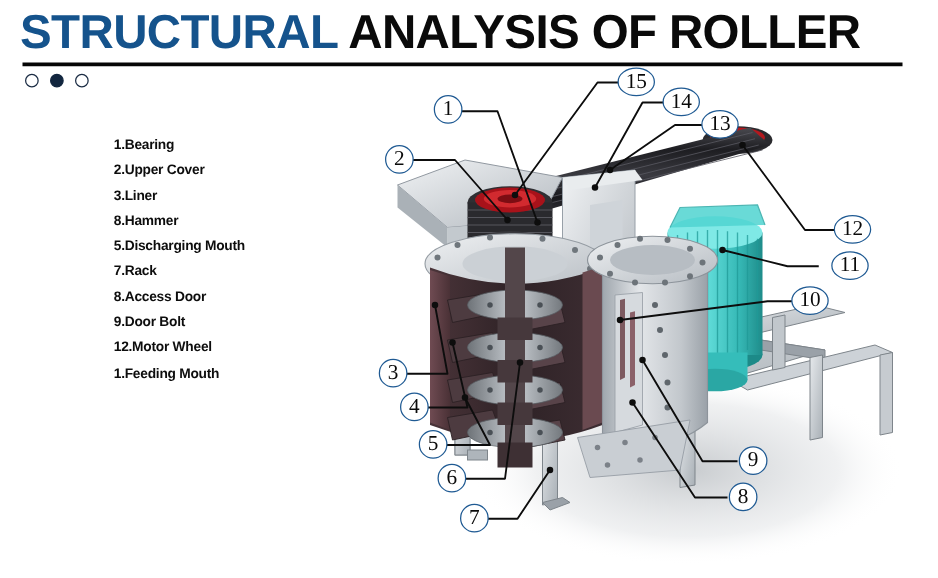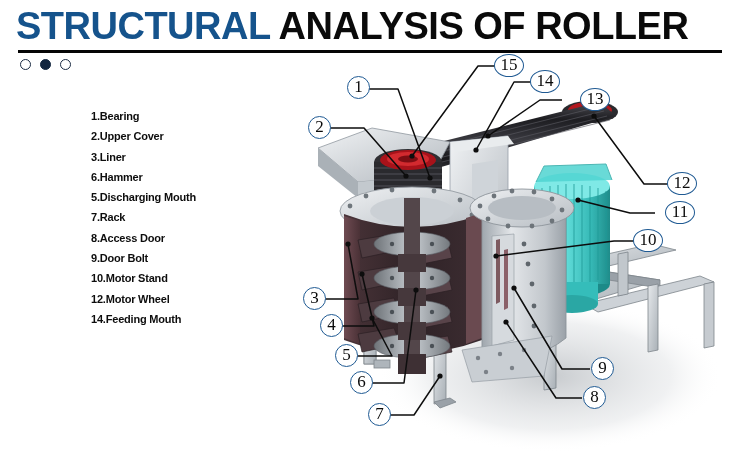--- a/index.html
+++ b/index.html
@@ -112,28 +112,27 @@
   <div id="pager-dots">
     <span class="pager-dot"></span>
     <span class="pager-dot active"></span>
     <span class="pager-dot"></span>
   </div>
 
   <div id="legend-list">
     <div class="legend-item">1.Bearing</div>
     <div class="legend-item">2.Upper Cover</div>
     <div class="legend-item">3.Liner</div>
-    <div class="legend-item">6.Hammer</div>
+    <div class="legend-item">8.Hammer</div>
     <div class="legend-item">5.Discharging Mouth</div>
     <div class="legend-item">7.Rack</div>
     <div class="legend-item">8.Access Door</div>
     <div class="legend-item">9.Door Bolt</div>
-    <div class="legend-item">10.Motor Stand</div>
     <div class="legend-item">12.Motor Wheel</div>
-    <div class="legend-item">14.Feeding Mouth</div>
+    <div class="legend-item">1.Feeding Mouth</div>
   </div>
 
   <div id="figure">
     <svg width="450" height="404" viewBox="0 0 450 404" xmlns="http://www.w3.org/2000/svg">
       <defs>
         <linearGradient id="gBodyV" x1="0" y1="0" x2="1" y2="0">
           <stop offset="0" stop-color="#9fa6ad"></stop>
           <stop offset="0.35" stop-color="#e3e6e9"></stop>
           <stop offset="0.75" stop-color="#c2c7cc"></stop>
           <stop offset="1" stop-color="#9aa1a8"></stop>
@@ -437,18 +436,18 @@
     <div class="callout c1" style="left:3px;   top:229px;">3</div>
     <div class="callout c1" style="left:20px;  top:256px;">4</div>
     <div class="callout c1" style="left:35px;  top:286px;">5</div>
     <div class="callout c1" style="left:50px;  top:313px;">6</div>
     <div class="callout c1" style="left:68px;  top:345px;">7</div>
     <div class="callout c1" style="left:283px; top:328px;">8</div>
     <div class="callout c1" style="left:291px; top:299px;">9</div>
     <div class="callout c2" style="left:333px; top:171px;">10</div>
     <div class="callout c2" style="left:365px; top:143px;">11</div>
     <div class="callout c2" style="left:367px; top:114px;">12</div>
-    <div class="callout c2" style="left:261px; top:30px;margin-left:19px;">13</div>
+    <div class="callout c2" style="left:261px; top:30px;">13</div>
     <div class="callout c2" style="left:230px; top:12px;">14</div>
     <div class="callout c2" style="left:194px; top:-4px;">15</div>
   </div>
 
 </div>
 
 </body></html>

